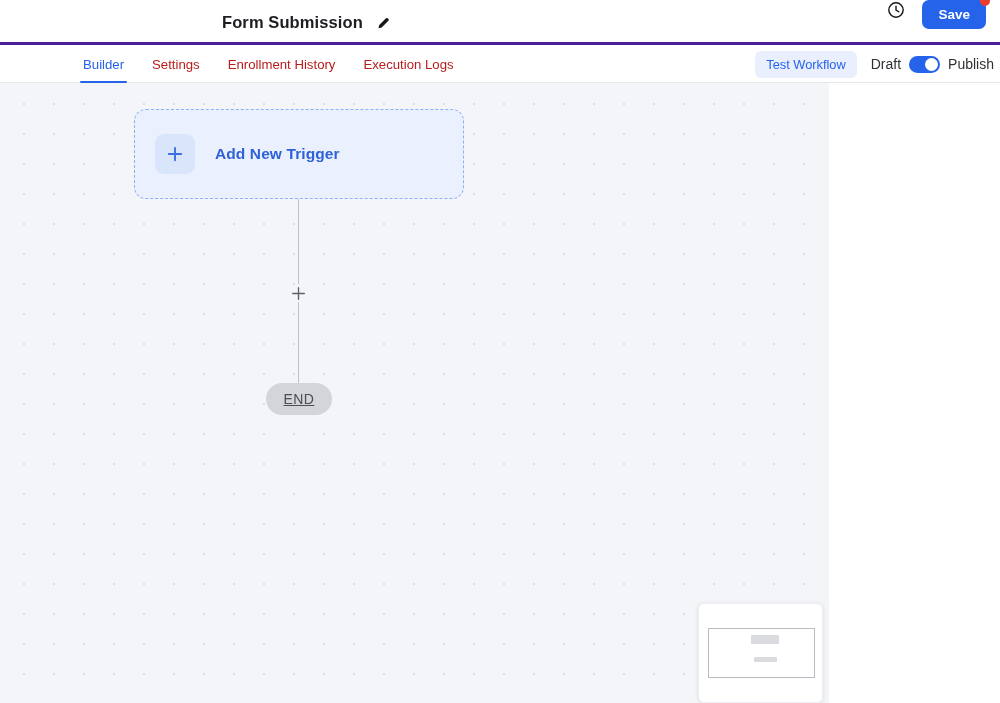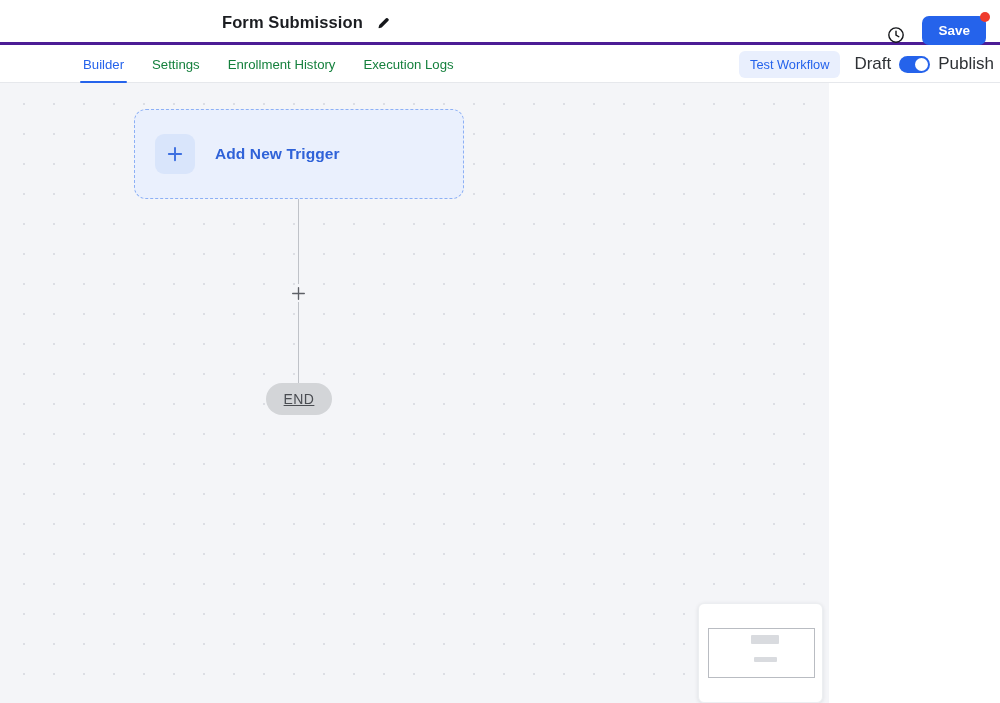--- a/index.html
+++ b/index.html
@@ -23,21 +23,21 @@
     height: 45px; display: flex; align-items: center; gap: 13px;
   }
   .page-title {
     font-size: 16.5px; font-weight: 600; color: #1b1d21;
     letter-spacing: .1px;
   }
   .pencil-icon { width: 15px; height: 15px; display: block; cursor: pointer; }
 
   .header-right {
     position: absolute; right: 14px; top: 0;
-    height: 45px; display: flex; align-items: flex-end; gap: 16px;
+    height: 45px; display: flex; align-items: flex-start; gap: 16px;
   }
   .clock-icon { width: 20px; height: 20px; display: block; cursor: pointer; }
   .save-btn {
     position: relative;
     background: #2563eb; color: #fff;
     font-size: 13.5px; font-weight: 600;
     border: none; border-radius: 7px;
     padding: 7px 16px; cursor: pointer;
     font-family: inherit;
   }
@@ -54,21 +54,21 @@
     background: #ffffff;
     border-bottom: 1px solid #e6e8ec;
   }
   .tabs {
     position: absolute; left: 80px; top: 0;
     height: 38px; display: flex; align-items: center; gap: 22px;
   }
   .tab {
     position: relative; height: 38px;
     display: flex; align-items: center;
-    font-size: 13.2px; color: #15803d;
+    font-size: 13.2px; color: #b91c1c;
     cursor: pointer; padding: 0 3px;
   }
   .tab.active { color: #2563eb; font-weight: 500; }
   .tab.active::after {
     content: ""; position: absolute;
     left: 0; right: 0; bottom: 0; height: 2.5px;
     background: #2563eb; border-radius: 2px;
   }
 
   .tabbar-right {
@@ -76,21 +76,21 @@
     height: 38px; display: flex; align-items: center; gap: 14px;
   }
   .test-wf-btn {
     background: #e9effd; color: #2563eb;
     font-size: 12.8px; font-weight: 500;
     border: none; border-radius: 6px;
     padding: 6px 11px; cursor: pointer;
     font-family: inherit;
   }
   .publish-group { display: flex; align-items: center; gap: 8px; }
-  .pub-label { font-size: 17px; color: #2e3135; }
+  .pub-label { font-size: 14px; color: #2e3135; }
   .toggle {
     width: 31px; height: 17px; border-radius: 9px;
     background: #2563eb; position: relative; cursor: pointer;
     flex: none;
   }
   .toggle-knob {
     position: absolute; top: 2px; right: 2px;
     width: 13px; height: 13px; border-radius: 50%;
     background: #ffffff;
   }

